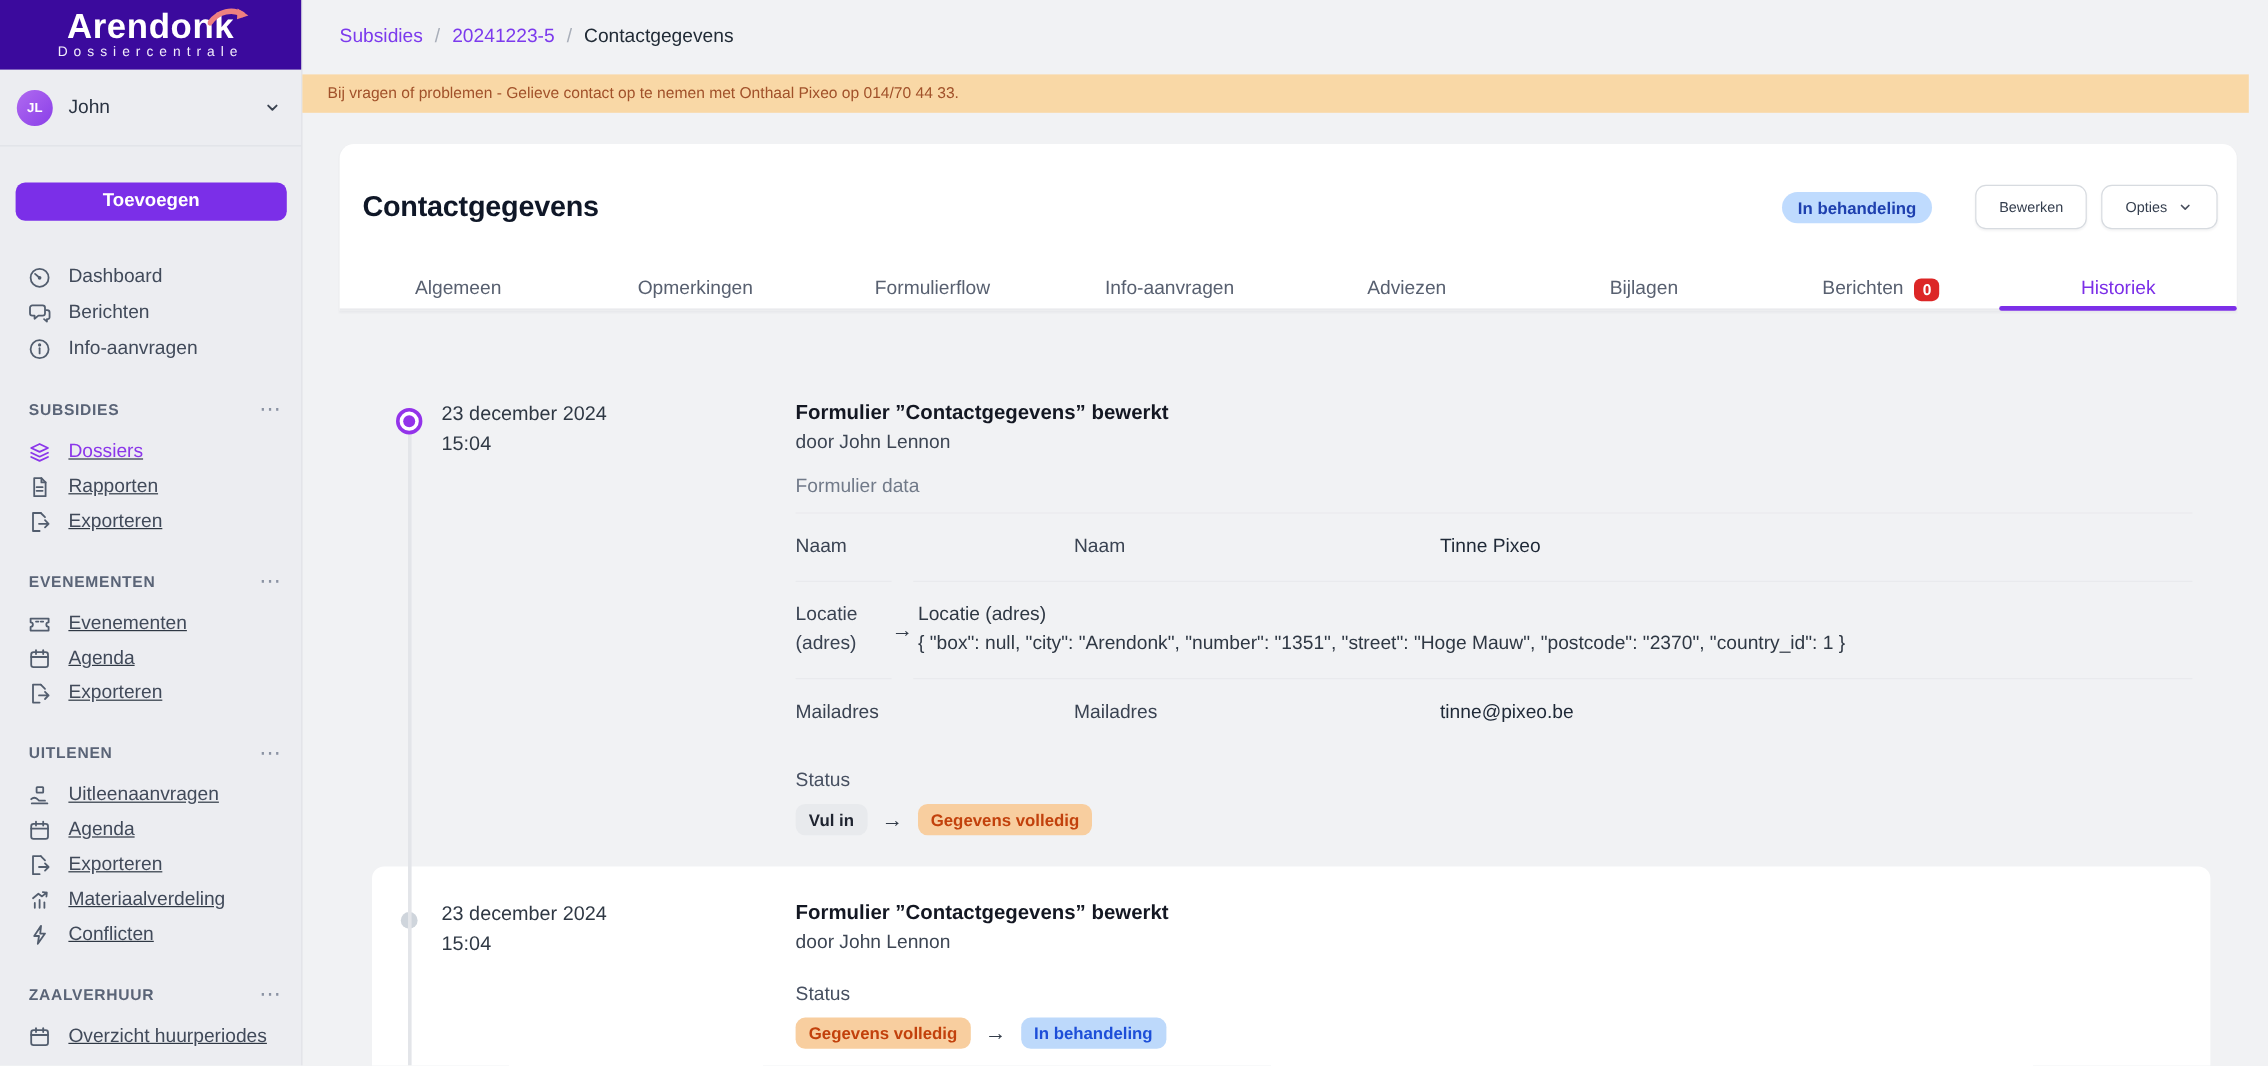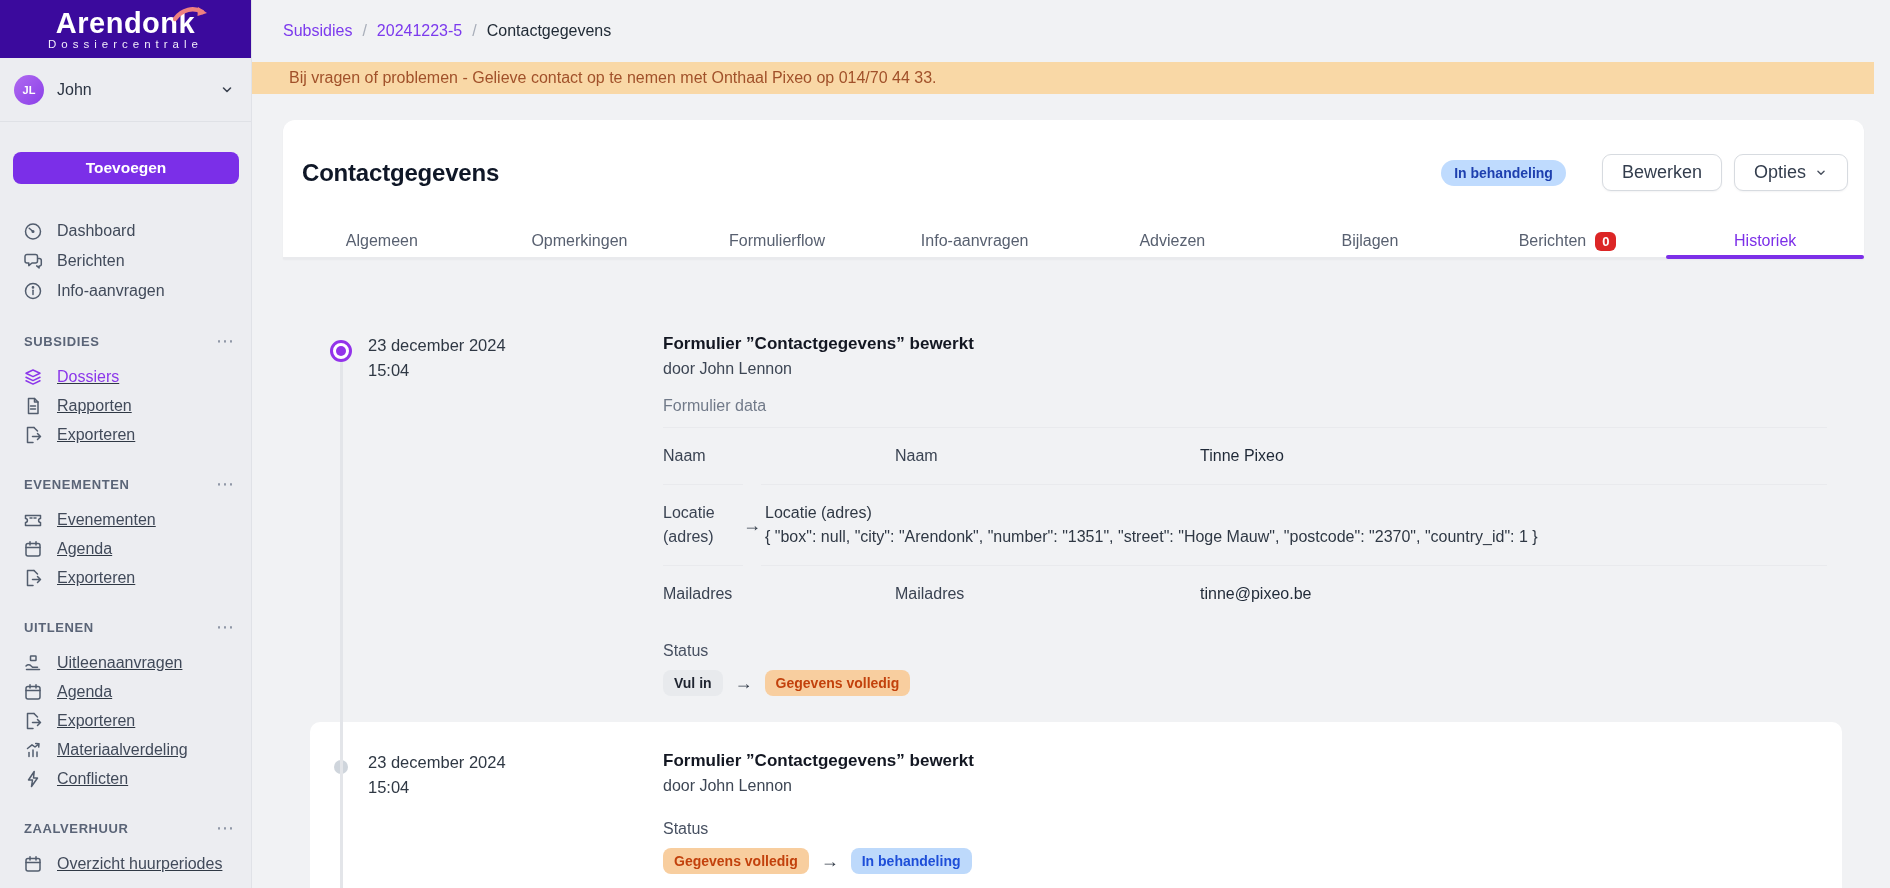--- a/index.html
+++ b/index.html
@@ -29,27 +29,27 @@
   .s-sec-more { color:#8B93A3; font-size:18px; line-height:10px; cursor:pointer; letter-spacing:1px; }
   .s-section .s-item { height:29px; }
   .s-section .s-menu0 { margin-top:10px;text-decoration:underline; }
 
   
   .main { position:absolute; left:252px; top:0; right:0; bottom:0; }
   .breadcrumb { position:absolute; left:31px; top:22px; font-size:16px; display:flex; gap:10px; align-items:center; }
   .bc-link { color:#7C3AED; cursor:pointer; }
   .bc-sep { color:#A8AEB9; }
   .bc-current { color:#212B36; }
-  .banner { position:absolute; top:62px; left:0; right:16px; height:32px; background:#F9D8A6; color:#A1512A; font-size:16px; line-height:32px; padding-left:37px; }
+  .banner { position:absolute; top:62px; left:0; right:16px; height:32px; background:#F9D8A6; color:#A1512A; font-size:13px; line-height:32px; padding-left:21px; }
 
   .card-header { position:absolute; left:31px; top:120px; right:26px; background:#fff; border-radius:12px 12px 0 0; box-shadow:0 1px 2px rgba(16,24,40,.04); }
   .title-row { height:105px; display:flex; align-items:center; padding:0 16px 0 19px; }
   .page-title { font-size:24px; font-weight:700; color:#0F1727; letter-spacing:-.2px; }
   .status-pill { margin-left:auto; background:#BFDBFE; color:#1E40AF; font-size:14px; font-weight:600; padding:5px 13px; border-radius:999px; }
-  .hd-btn { margin-left:12px; height:37px; background:#fff; border:1px solid #D7DBE0; border-radius:9px; padding:0 19px; font-family:inherit; font-size:18px; color:#333D4D; cursor:pointer; box-shadow:0 1px 2px rgba(16,24,40,.05); display:flex; align-items:center; gap:8px;text-align:right; }
+  .hd-btn { margin-left:12px; height:37px; background:#fff; border:1px solid #D7DBE0; border-radius:9px; padding:0 19px; font-family:inherit; font-size:12px; color:#333D4D; cursor:pointer; box-shadow:0 1px 2px rgba(16,24,40,.05); display:flex; align-items:center; gap:8px;text-align:right; }
   .hd-btn:first-of-type { margin-left:36px; }
   .tabs { display:flex; border-bottom:2px solid #E9EAED; height:34px; }
   .tab { flex:1; display:flex; align-items:center; justify-content:center; font-size:16px; color:#586070; cursor:pointer; position:relative; gap:9px; }
   .tab.active { color:#7C2FE8; font-weight:500; }
   .tab.active::after { content:""; position:absolute; left:0; right:0; bottom:-2px; height:4px; background:#7C2FE8; border-radius:2px; }
   .tab-badge { background:#DC2626; color:#fff; font-size:13px; font-weight:700; border-radius:6px; padding:2px 7px; line-height:15px; }
 
   
   .timeline { position:absolute; left:31px; right:26px; top:259px; bottom:0; }
   .tl-line { position:absolute; left:57px; width:3px; top:92px; bottom:0; background:#E3E5E9; z-index:1; }

